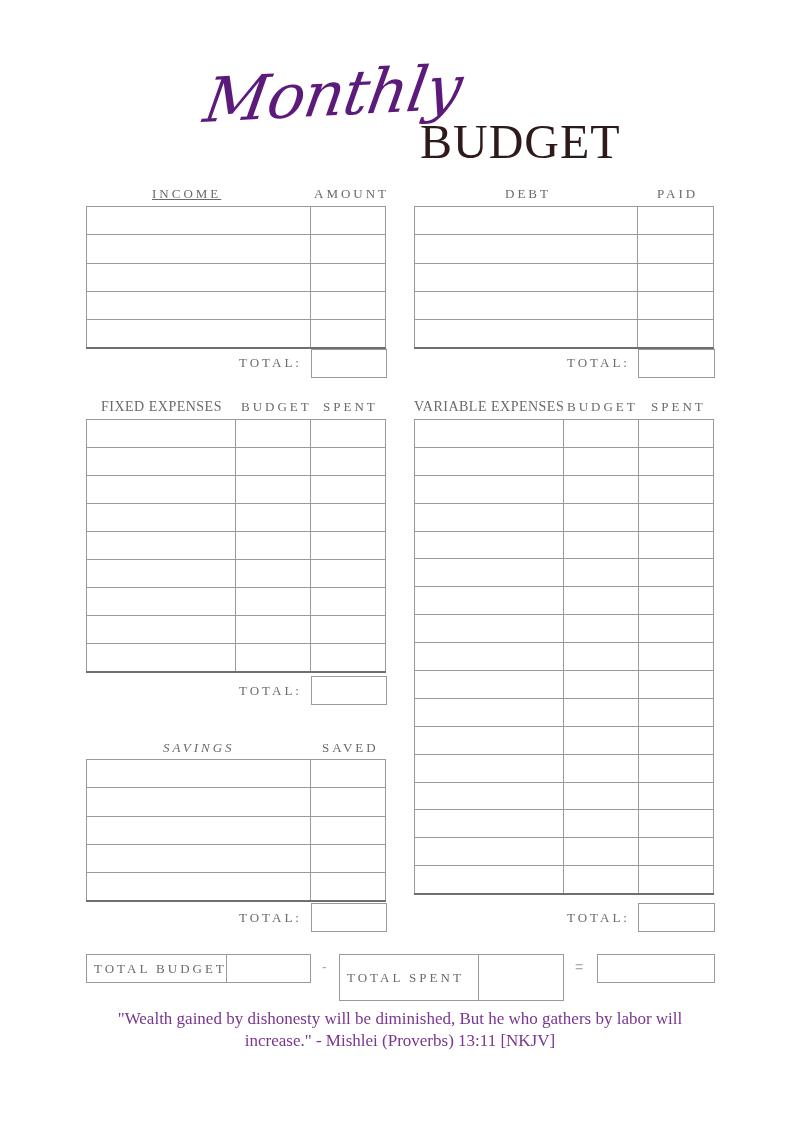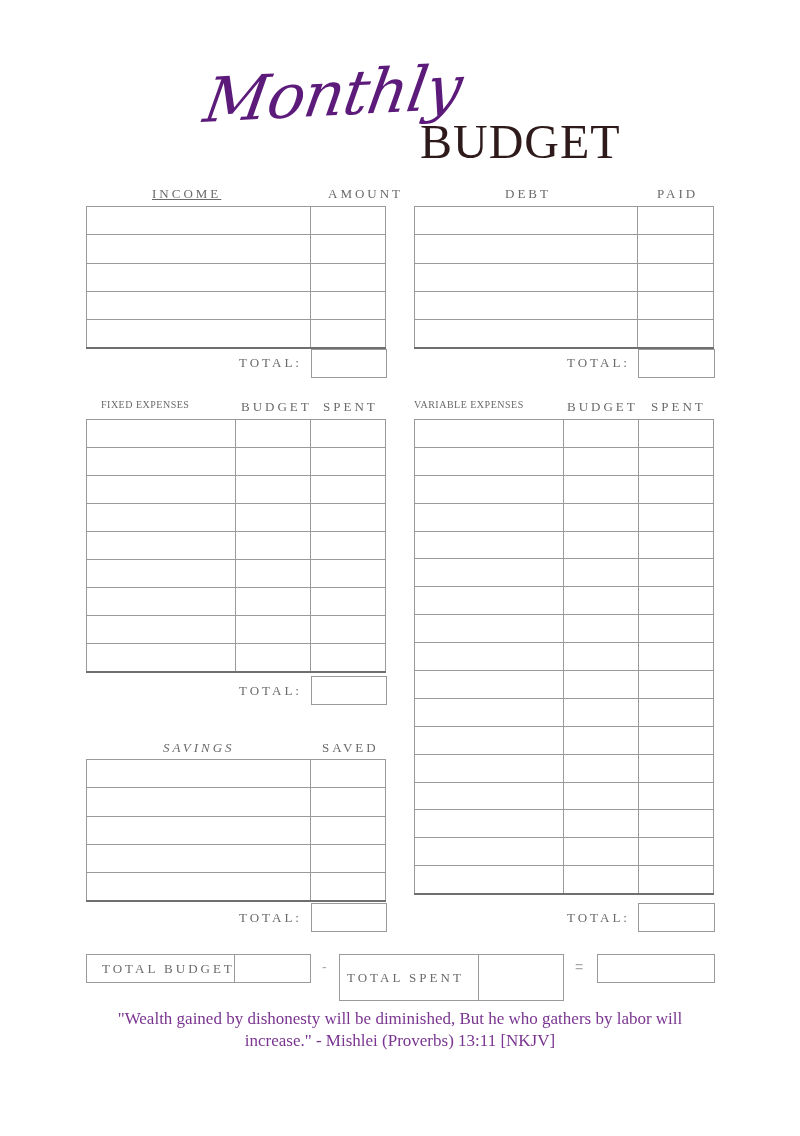--- a/index.html
+++ b/index.html
@@ -11,21 +11,21 @@
     transform-origin:left bottom; line-height:1; font-weight:normal;
   }
   .title-main {
     left:420px; top:118px; font-family:"Liberation Serif", serif; font-size:48px;
     color:#2e1a1a; letter-spacing:1px; line-height:1;
   }
   .hdr {
     font-family:"Liberation Serif", serif; font-size:13px; color:#6a6a6a;
     letter-spacing:3px; text-transform:uppercase; white-space:nowrap; line-height:1;
   }
-  .hdr.tight { letter-spacing:0.5px; font-size:10px; }
+  .hdr.tight { letter-spacing:0.5px; font-size:14px; }
   .grid { position:absolute; border-collapse:collapse; }
   .grid td { border:1.5px solid #9a9a9a; padding:0; }
   .grid tr:last-child td { border-bottom:2px solid #6f6f6f; }
   .total-label {
     font-family:"Liberation Serif", serif; font-size:13px; color:#6a6a6a;
     letter-spacing:3px; white-space:nowrap; line-height:1;
   }
   .box { position:absolute; border:1.5px solid #9a9a9a; box-sizing:border-box; background:#fff; }
   .sumbox { position:absolute; border:1.5px solid #9a9a9a; box-sizing:border-box; display:flex; }
   .sumbox .lbl {
@@ -38,21 +38,21 @@
     font-size:17px; color:#7a3590; line-height:22px;
   }
 </style>
 </head>
 <body>
 
 <div class="abs title-script">Monthly</div>
 <div class="abs title-main">BUDGET</div>
 
 <div class="abs hdr" style="left:152px;top:187px;text-decoration:underline;">INCOME</div>
-<div class="abs hdr" style="left:328px;top:187px;">AMOUNT</div>
+<div class="abs hdr" style="left:314px;top:187px;">AMOUNT</div>
 <table class="grid" style="left:86px;top:206px;width:300px;">
   <tbody id="income-body">
       <tr>
         <td style="width: 225px; height: 27.3px;"></td>
         <td style="width: 75px; height: 27.3px;"></td>
       </tr>
       <tr>
         <td style="width: 225px; height: 27.3px;"></td>
         <td style="width: 75px; height: 27.3px;"></td>
       </tr>
@@ -275,21 +275,21 @@
       <tr>
         <td style="width: 225px; height: 27.3px;"></td>
         <td style="width: 75px; height: 27.3px;"></td>
       </tr>
     </tbody>
 </table>
 <div class="abs total-label" style="left:239px;top:911px;">TOTAL:</div>
 <div class="box" style="left:311px;top:903px;width:76px;height:29px;"></div>
 
 <div class="sumbox" style="left:86px;top:954px;width:225px;height:29px;">
-  <div class="lbl" style="width:140px;margin-left:8px;">TOTAL BUDGET</div>
+  <div class="lbl" style="width:140px;">TOTAL BUDGET</div>
   <div style="flex:1;"></div>
 </div>
 <div class="abs op" style="left:322px;top:960px;">-</div>
 <div class="sumbox" style="left:339px;top:954px;width:225px;height:47px;">
   <div class="lbl" style="width:139px;">TOTAL SPENT</div>
   <div style="flex:1;"></div>
 </div>
 <div class="abs op" style="left:575px;top:960px;">=</div>
 <div class="box" style="left:597px;top:954px;width:118px;height:29px;"></div>
 

